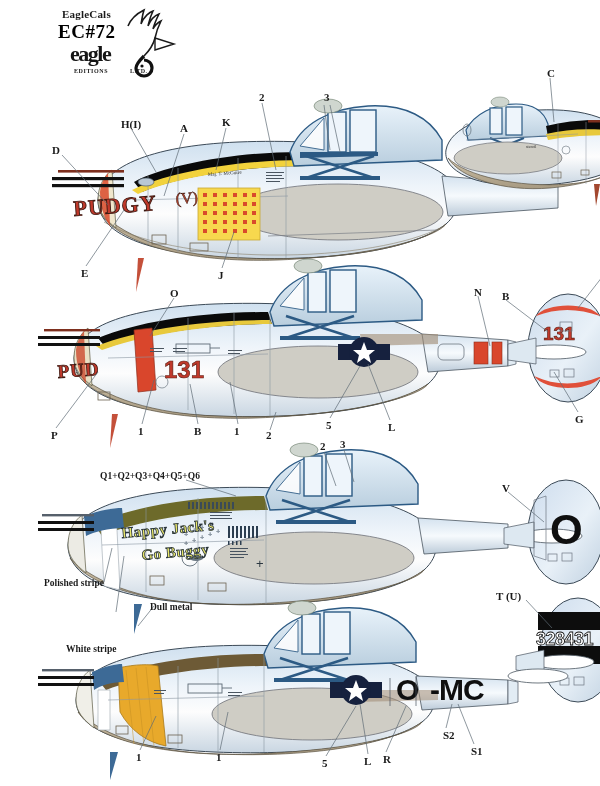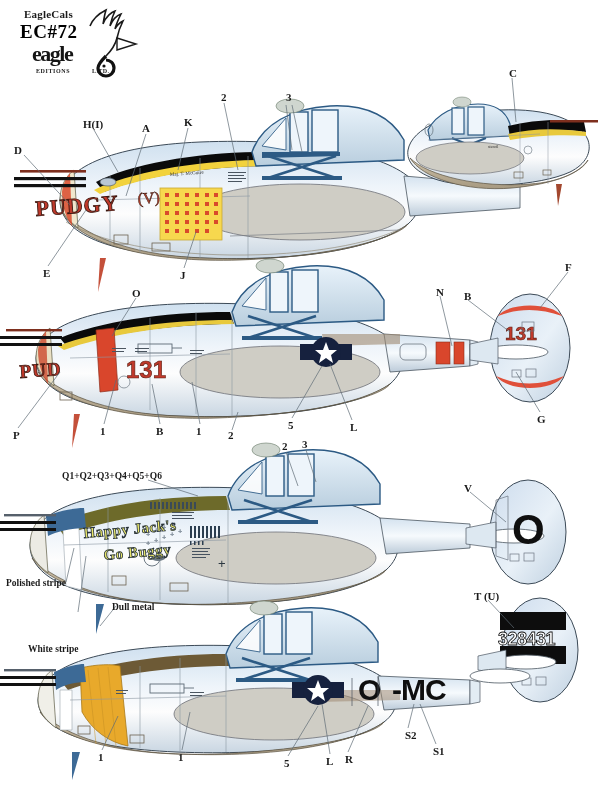--- a/index.html
+++ b/index.html
@@ -4,21 +4,21 @@
 <style>
   html,body{margin:0;padding:0;}
   body{
     width:600px;height:786px;
     background:#ffffff;
     font-family:"Liberation Serif", serif;
     color:#111;
     position:relative;
     overflow:hidden;
   }
-  .sheet{position:absolute;inset:0;}
+  .sheet{position:absolute;inset:0;margin-left:38px;}
   svg.art{position:absolute;left:0;top:0;width:600px;height:786px;}
 
   
   .logo{position:absolute;left:18px;top:8px;width:180px;height:72px;}
   .logo .eaglecals{
     font-family:"Liberation Serif", serif;
     font-size:11px;font-weight:bold;letter-spacing:.2px;color:#1a1a1a;
     position:absolute;left:6px;top:0;
   }
   .logo .ecnum{
@@ -563,21 +563,21 @@
   <div class="cal" style="left:537px;top:414px">G</div>
 
   <div class="note" style="left:62px;top:471px">Q1+Q2+Q3+Q4+Q5+Q6</div>
   <div class="note" style="left:6px;top:578px">Polished stripe</div>
   <div class="note" style="left:28px;top:644px">White stripe</div>
   <div class="note" style="left:112px;top:602px">Dull metal</div>
   <div class="cal" style="left:282px;top:441px">2</div>
   <div class="cal" style="left:302px;top:439px">3</div>
 
   <div class="cal" style="left:464px;top:483px">V</div>
-  <div class="cal" style="left:474px;top:591px">T (U)</div>
+  <div class="cal" style="left:458px;top:591px">T (U)</div>
 
   <div class="cal" style="left:98px;top:752px">1</div>
   <div class="cal" style="left:178px;top:752px">1</div>
   <div class="cal" style="left:284px;top:758px">5</div>
   <div class="cal" style="left:326px;top:756px">L</div>
   <div class="cal" style="left:345px;top:754px">R</div>
   <div class="cal" style="left:405px;top:730px">S2</div>
   <div class="cal" style="left:433px;top:746px">S1</div>
 
 </div>

